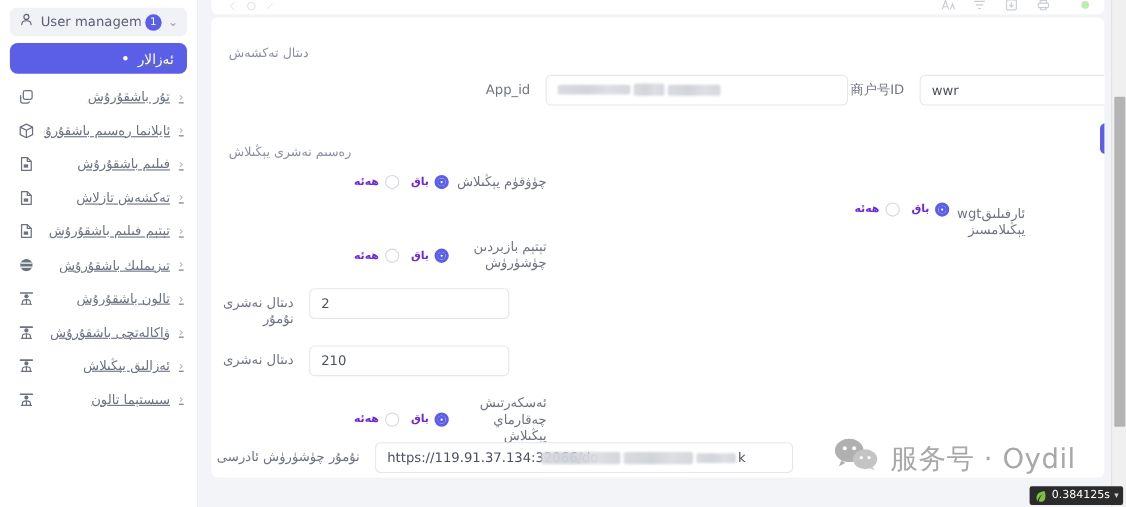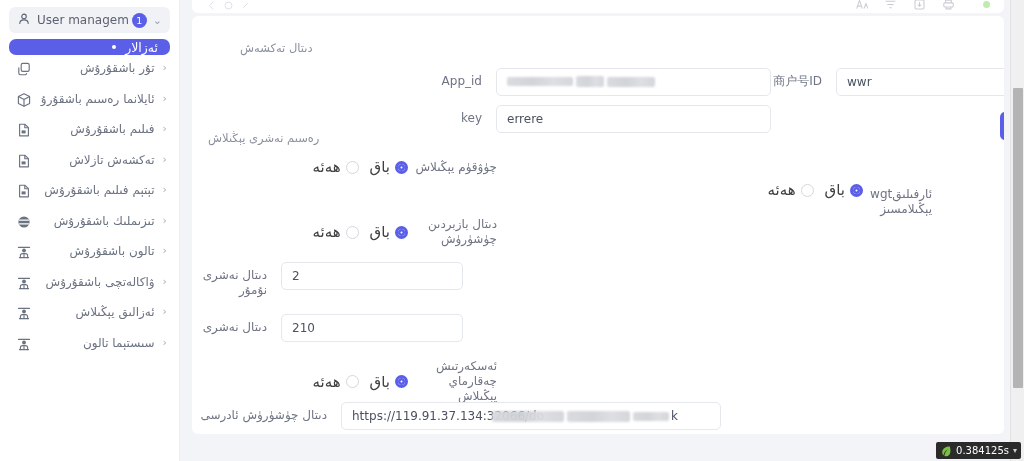--- a/index.html
+++ b/index.html
@@ -43,42 +43,43 @@
     width: 15px; height: 15px;
     font-size: 9.5px;
     display: flex; align-items: center; justify-content: center;
     flex: 0 0 auto;
     margin-left: -2px;
   }
   .chev-d { margin-left: auto; color: #9aa0ad; font-size: 11px; line-height: 1; }
 
   .nav-active {
     margin: 2px 9px 6px 9px;
-    height: 16px;
+    height: 28px;
     background: #5b5fe8;
     border-radius: 7px;
     display: flex; align-items: center; justify-content: flex-end;
     padding: 0 12px;
     gap: 9px;
     cursor: pointer;
     text-decoration: underline;
   }
   .nav-active .lbl { color: #ffffff; font-size: 12.5px; order: 2; }
   .nav-active .dot {
     order: 1;
     width: 4px; height: 4px; border-radius: 50%;
     background: #ffffff; display: block;
   }
 
   .nav-item {
     height: 30.5px;
-    display: flex; align-items: flex-start;
+    display: flex; align-items: center;
     padding: 0 12px 0 16px;
     gap: 8px;
     cursor: pointer;
+    text-decoration: underline;
   }
   .nav-item .ico { width: 16px; height: 16px; flex: 0 0 16px; color: #6b7280; }
   .nav-item .ico svg { display: block; width: 16px; height: 16px; }
   .nav-item .lbl {
     flex: 1 1 auto;
     text-align: right;
     font-size: 12px;
     color: #6b7280;
     direction: rtl;
     white-space: nowrap;
@@ -164,21 +165,21 @@
     display: flex; align-items: center;
     direction: rtl;
     gap: 7px;
   }
   .radio-group .rg-label {
     font-size: 12px; color: #6f7483;
     direction: rtl;
     line-height: 15px; white-space: pre-line;
   }
   .radio-opt { display: flex; align-items: center; gap: 5px; cursor: pointer; }
-  .radio-opt .rtext { font-size: 15px; color: #404040; }
+  .radio-opt .rtext { font-size: 10px; color: #6d28d9; font-weight: bold; }
   .rdot {
     width: 13px; height: 13px; border-radius: 50%;
     border: 1px solid #d4d7de; background: #fff;
     display: block; flex: 0 0 13px;
   }
   .rdot.on {
     border: 3.5px solid #5b5fe8;
     background: #fff;
     box-shadow: inset 0 0 0 2.5px #5b5fe8;
   }
@@ -419,41 +420,37 @@
               <rect x="2.2" y="6" width="11.6" height="5" rx="1.2"></rect>
               <path d="M5 11v2.4h6V11"></path>
             </svg>
         </span>
         <span class="greendot"></span>
       </div>
     </div>
 
     <div class="card">
 
-      <div class="section-title" style="left:16px; top:25px;margin-left:32px;">دىتال تەكشەش</div>
+      <div class="section-title" style="left:16px; top:25px;">دىتال تەكشەش</div>
 
       <div class="field" style="left:0px; top:52px;">
         <div class="f-label" style="width:290px;">App_id</div>
         <div class="redacted" style="margin-left:14px;">
           <input class="f-input" style="width: 275px;" value="" readonly="">
           <span class="redact-bar" style="left:11px; top:9px; width:66px; height:9px;"></span>
           <span class="redact-bar" style="left:80px; top:8px; width:28px; height:11px;"></span>
           <span class="redact-bar" style="left:111px; top:9px; width:48px; height:10px;"></span>
         </div>
       </div>
 
       <div class="field" style="left:420px; top:52px;">
         <div class="f-label" style="width:210px; direction:ltr;">商户号ID</div>
         <input class="f-input" style="width: 280px; margin-left: 14px;" value="wwr">
       </div>
 
-      <div class="field" style="left:0px; top:89px;">
-        <div class="f-label" style="width:290px;">key</div>
-        <input class="f-input" style="width: 275px; margin-left: 14px;" value="errere">
-      </div>
 
       <div class="section-title" style="left:16px; top:115px;">رەسىم نەشرى يېڭىلاش</div>
 
       <div class="radio-group" style="left:30px; top:142px; width:275px; justify-content:flex-start;">
         <div class="rg-label" style="width:82px;">چۈۋقۈم يېڭىلاش</div>
         <label class="radio-opt">
           <span class="rdot on"></span>
           <span class="rtext">باق</span>
         </label>
         <label class="radio-opt" style="margin-right:4px;">
@@ -469,21 +466,21 @@
           <span class="rdot on"></span>
           <span class="rtext">باق</span>
         </label>
         <label class="radio-opt" style="margin-right:4px;">
           <span class="rdot"></span>
           <span class="rtext">ھەئە</span>
         </label>
       </div>
 
       <div class="radio-group" style="left:30px; top:201px; width:275px; justify-content:flex-start;">
-        <div class="rg-label" style="width:82px;">دىتال بازبردىن
+        <div class="rg-label" style="width:82px;">تېتېم بازبردىن
 چۈشۈرۈش</div>
         <label class="radio-opt">
           <span class="rdot on"></span>
           <span class="rtext">باق</span>
         </label>
         <label class="radio-opt" style="margin-right:4px;">
           <span class="rdot"></span>
           <span class="rtext">ھەئە</span>
         </label>
       </div>
@@ -506,36 +503,51 @@
           <span class="rdot on"></span>
           <span class="rtext">باق</span>
         </label>
         <label class="radio-opt" style="margin-right:4px;">
           <span class="rdot"></span>
           <span class="rtext">ھەئە</span>
         </label>
       </div>
 
       <div class="field" style="left:0px; top:386px;">
-        <div class="f-label" style="width:135px;">دىتال چۈشۈرۈش ئادرسى</div>
+        <div class="f-label" style="width:135px;">نۇمۇر چۈشۈرۈش ئادرسى</div>
         <div class="redacted" style="margin-left:14px;">
           <input class="f-input" style="width: 380px;" value="https://119.91.37.134:32066/do">
           <span class="redact-bar" style="left:151px; top:9px; width:72px; height:11px;"></span>
           <span class="redact-bar" style="left:226px; top:9px; width:63px; height:11px;"></span>
           <span class="redact-bar" style="left:292px; top:10px; width:36px; height:9px;"></span>
           <span style="position:absolute; left:330px; top:7px; font-size:12px; color:#4b5160;">k</span>
         </div>
       </div>
 
       <div class="gear-tab">
         
       </div>
 
     </div>
 
+    <div class="watermark">
+      <span class="wc-ico">
+        <svg width="42" height="30" viewBox="0 0 42 30" fill="#b0b0b0">
+          <ellipse cx="15" cy="11.5" rx="13" ry="10.6"></ellipse>
+          <path d="M8 20.5 5.5 26l6-3.2z"></path>
+          <ellipse cx="29.5" cy="19.5" rx="11" ry="9" fill="#c4c4c4"></ellipse>
+          <path d="M36 26.5 38.5 30l-5.5-2.8z" fill="#c4c4c4"></path>
+          <circle cx="11" cy="9.5" r="1.8" fill="#ffffff"></circle>
+          <circle cx="19.5" cy="9.5" r="1.8" fill="#ffffff"></circle>
+          <circle cx="26" cy="18" r="1.5" fill="#ffffff"></circle>
+          <circle cx="33" cy="18" r="1.5" fill="#ffffff"></circle>
+        </svg>
+      </span>
+      <span>服务号 · Oydil</span>
+    </div>
 
   </section>
 
   <div class="wscroll">
     <div class="thumb"></div>
   </div>
 
   <div class="timer">
     <span class="leaf">
       <svg viewBox="0 0 16 16" width="12" height="12">

